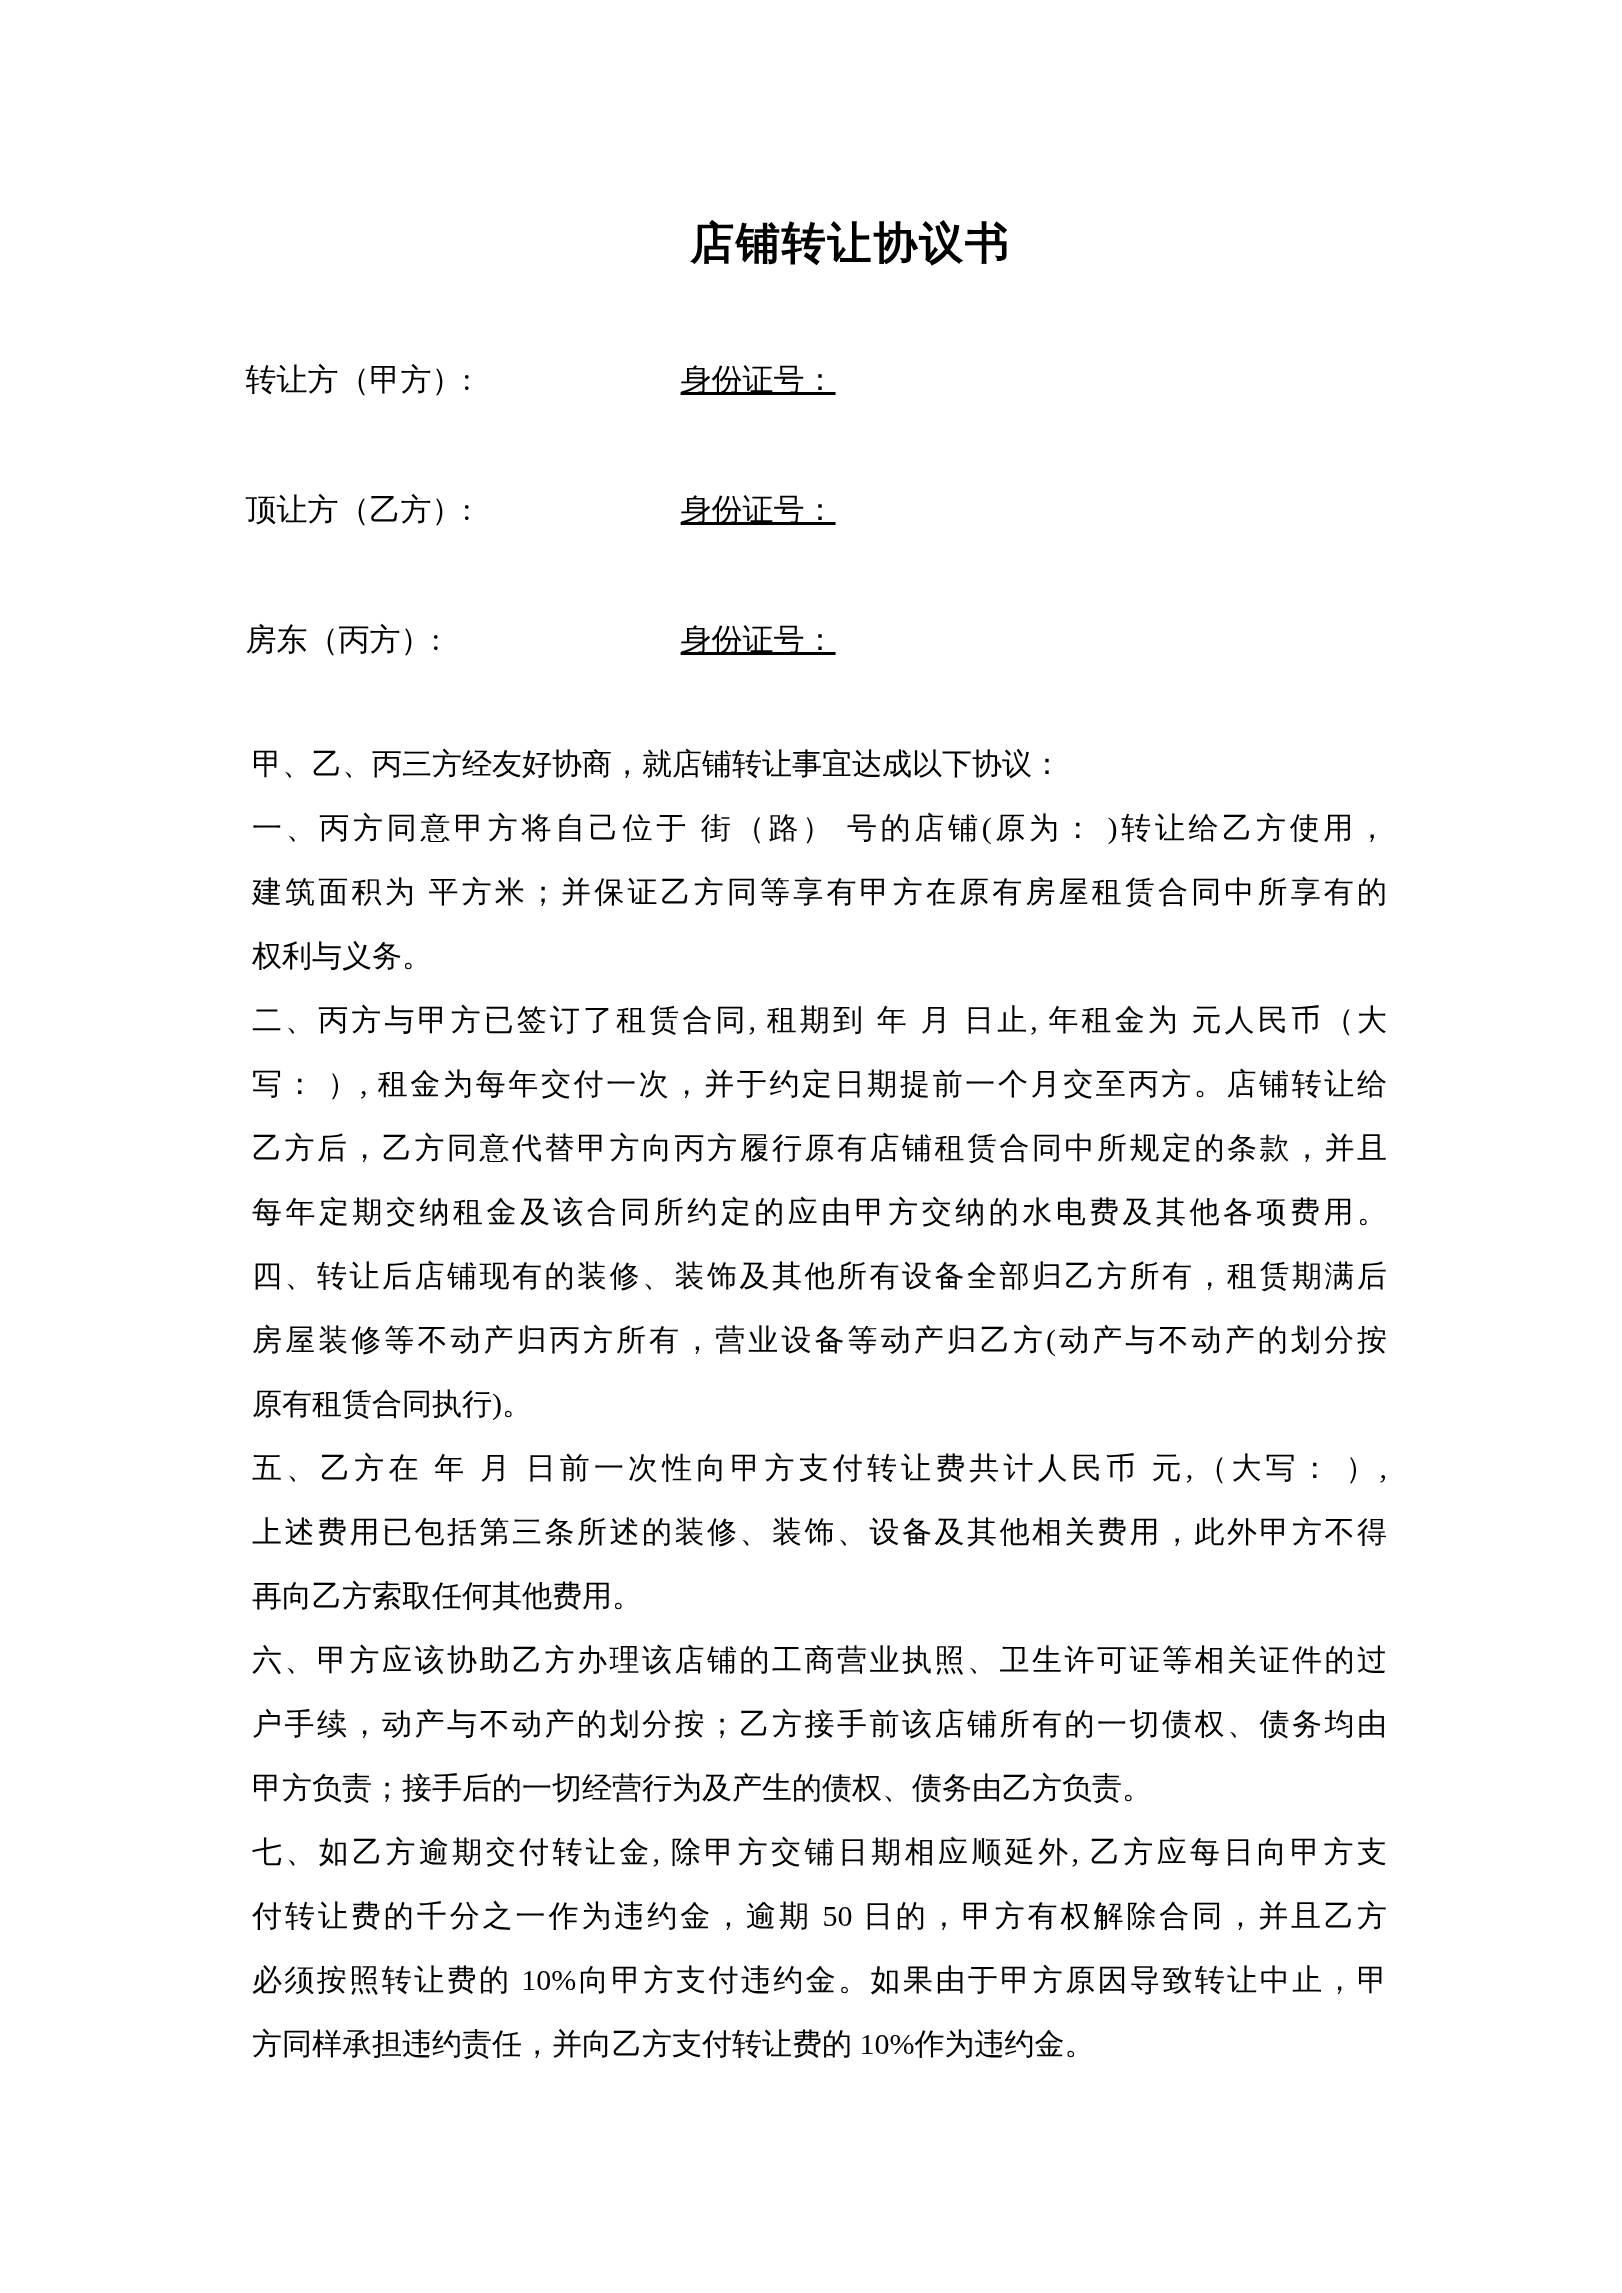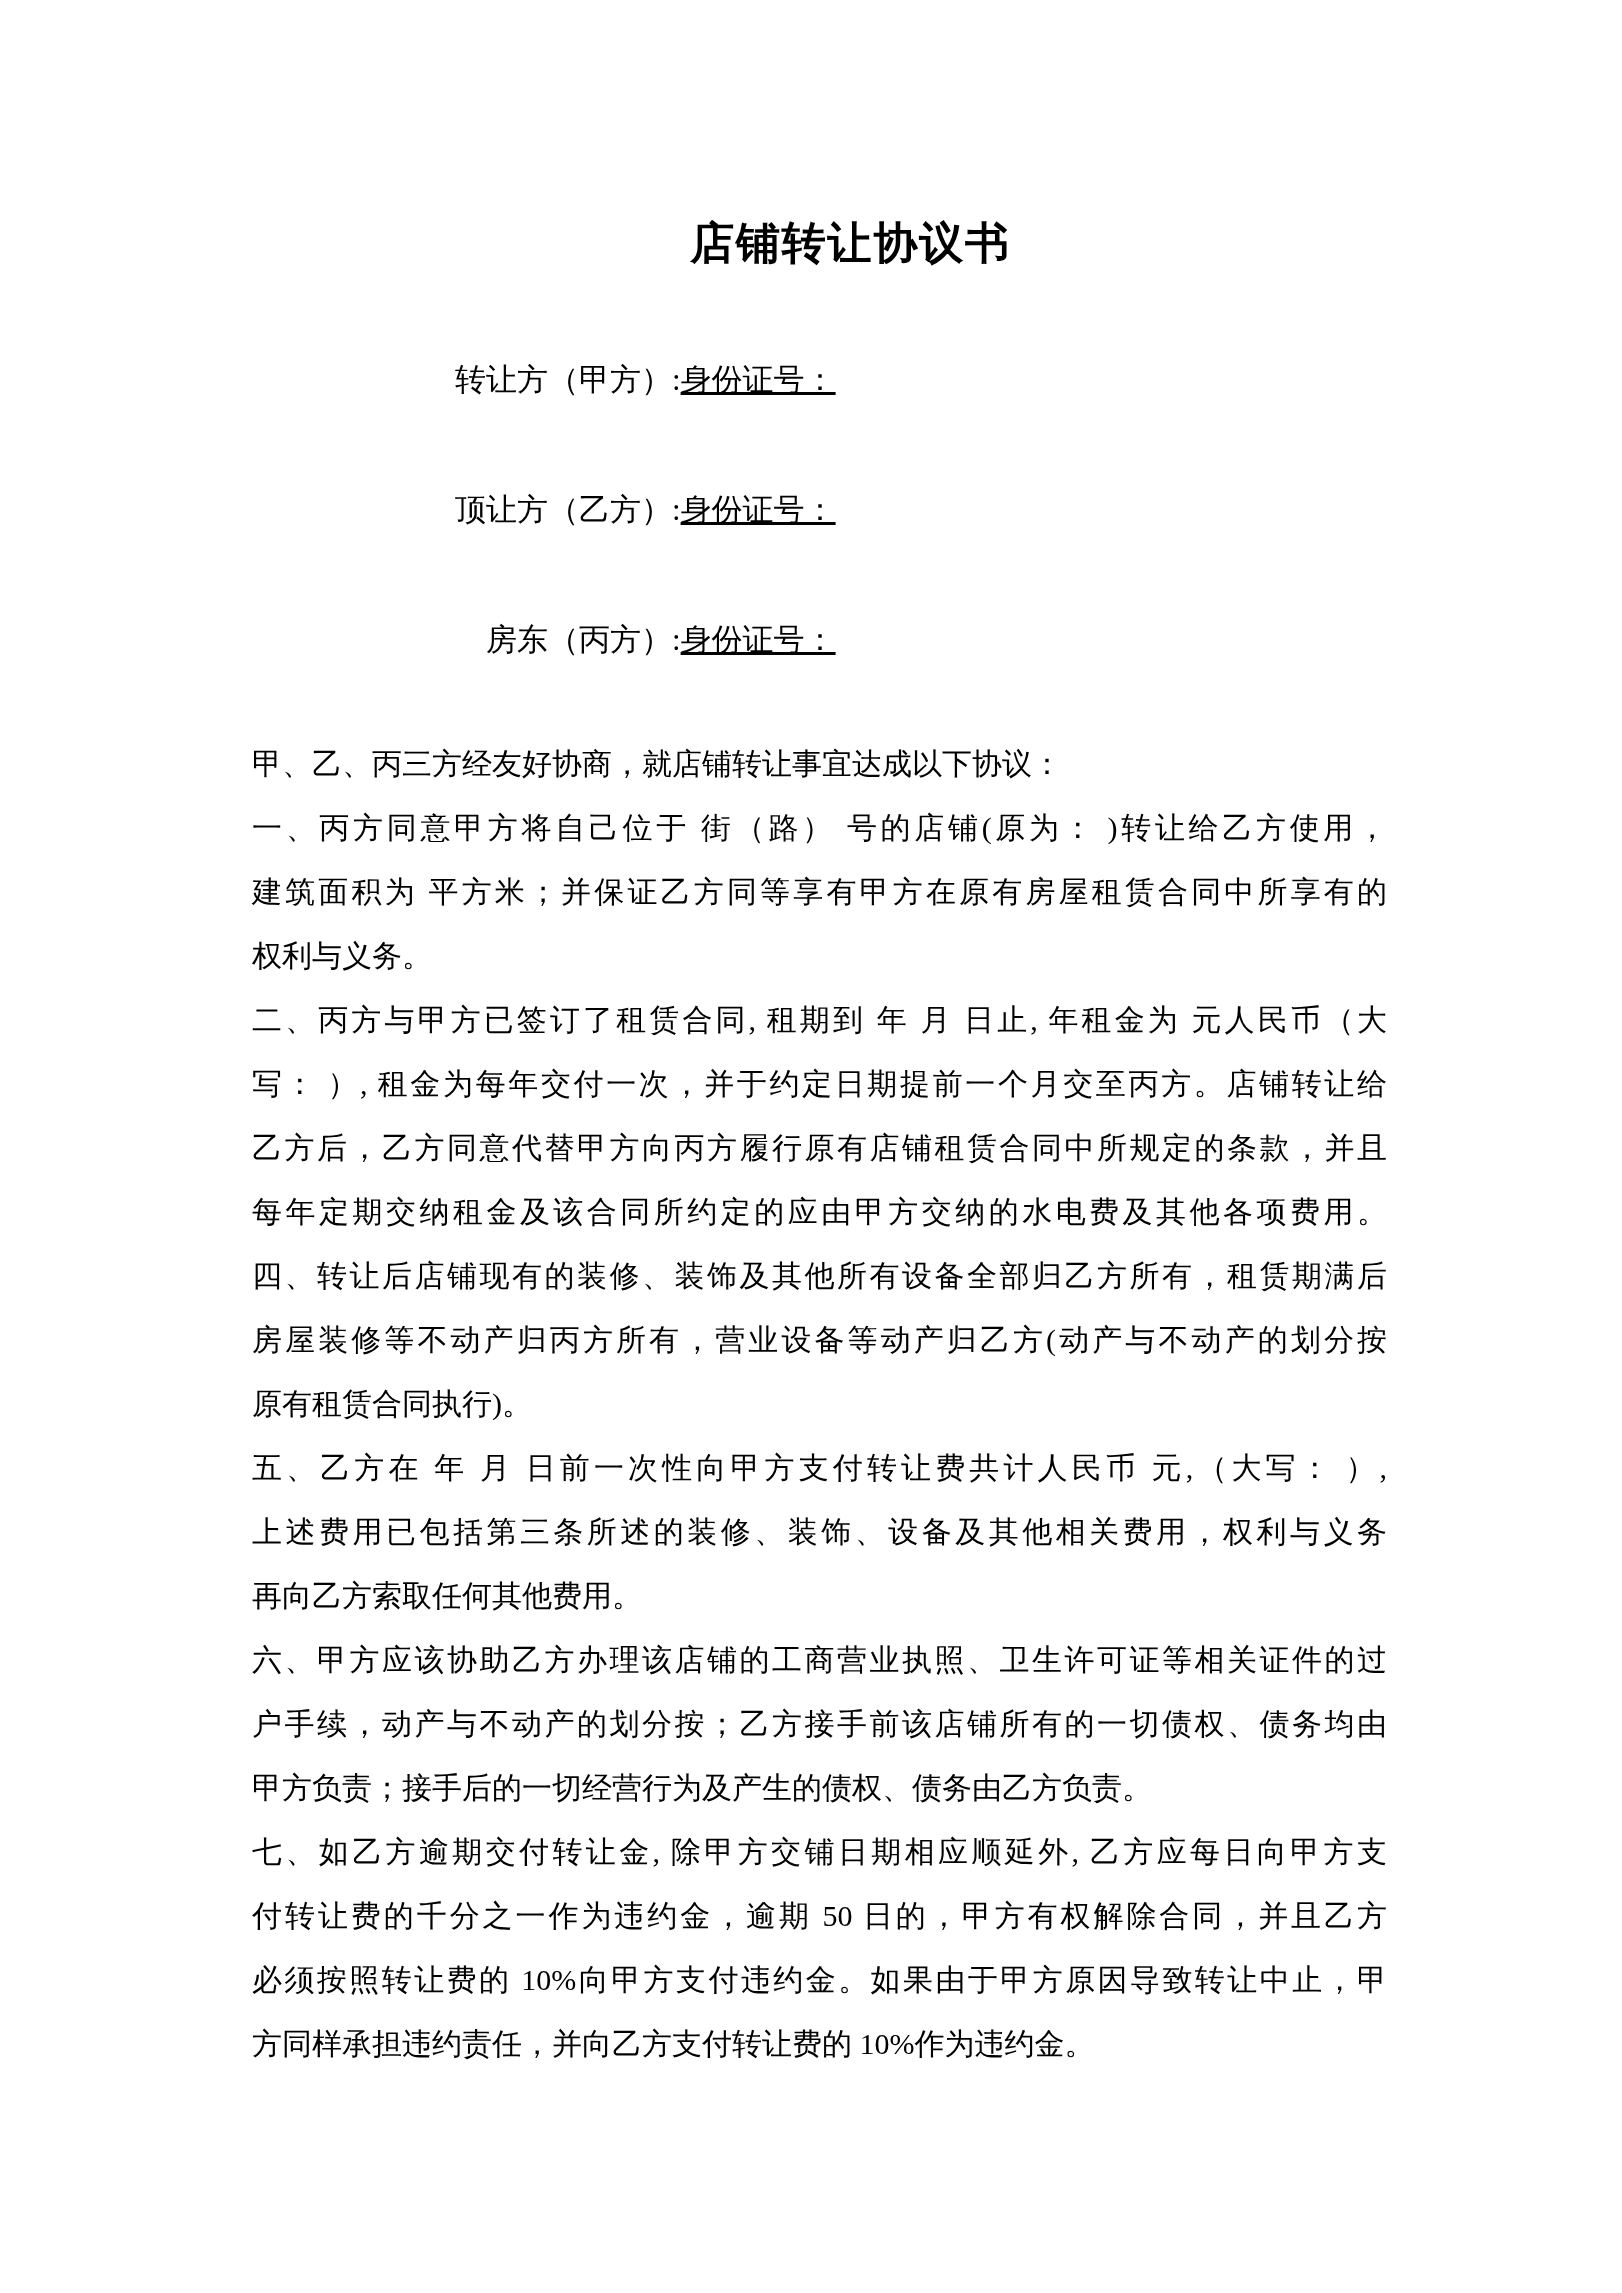--- a/index.html
+++ b/index.html
@@ -34,21 +34,20 @@
   }
   .parties {
     margin-top: 89px;
   }
   .party-row {
     display: flex;
     align-items: flex-start;
     padding-left: 13.6px;
     font-size: 31px;
     line-height: 40px;
-    text-align: right;
   }
   .party-row + .party-row {
     margin-top: 90px;
   }
   .party-label {
     flex: 0 0 auto;
     width: 435px;
   }
   .party-id {
     flex: 0 0 auto;
@@ -96,21 +95,21 @@
     <div class="line stretch">建筑面积为 平方米；并保证乙方同等享有甲方在原有房屋租赁合同中所享有的</div>
     <div class="line">权利与义务。</div>
     <div class="line stretch">二、丙方与甲方已签订了租赁合同, 租期到 年 月 日止, 年租金为 元人民币（大</div>
     <div class="line stretch">写： ）, 租金为每年交付一次，并于约定日期提前一个月交至丙方。店铺转让给</div>
     <div class="line stretch">乙方后，乙方同意代替甲方向丙方履行原有店铺租赁合同中所规定的条款，并且</div>
     <div class="line stretch">每年定期交纳租金及该合同所约定的应由甲方交纳的水电费及其他各项费用。</div>
     <div class="line stretch">四、转让后店铺现有的装修、装饰及其他所有设备全部归乙方所有，租赁期满后</div>
     <div class="line stretch">房屋装修等不动产归丙方所有，营业设备等动产归乙方(动产与不动产的划分按</div>
     <div class="line">原有租赁合同执行)。</div>
     <div class="line stretch">五、乙方在 年 月 日前一次性向甲方支付转让费共计人民币 元,（大写： ）,</div>
-    <div class="line stretch">上述费用已包括第三条所述的装修、装饰、设备及其他相关费用，权利与义务</div>
+    <div class="line stretch">上述费用已包括第三条所述的装修、装饰、设备及其他相关费用，此外甲方不得</div>
     <div class="line">再向乙方索取任何其他费用。</div>
     <div class="line stretch">六、甲方应该协助乙方办理该店铺的工商营业执照、卫生许可证等相关证件的过</div>
     <div class="line stretch">户手续，动产与不动产的划分按；乙方接手前该店铺所有的一切债权、债务均由</div>
     <div class="line">甲方负责；接手后的一切经营行为及产生的债权、债务由乙方负责。</div>
     <div class="line stretch">七、如乙方逾期交付转让金, 除甲方交铺日期相应顺延外, 乙方应每日向甲方支</div>
     <div class="line stretch">付转让费的千分之一作为违约金，逾期 50 日的，甲方有权解除合同，并且乙方</div>
     <div class="line stretch">必须按照转让费的 10%向甲方支付违约金。如果由于甲方原因导致转让中止，甲</div>
     <div class="line">方同样承担违约责任，并向乙方支付转让费的 10%作为违约金。</div>
   </div>
 

